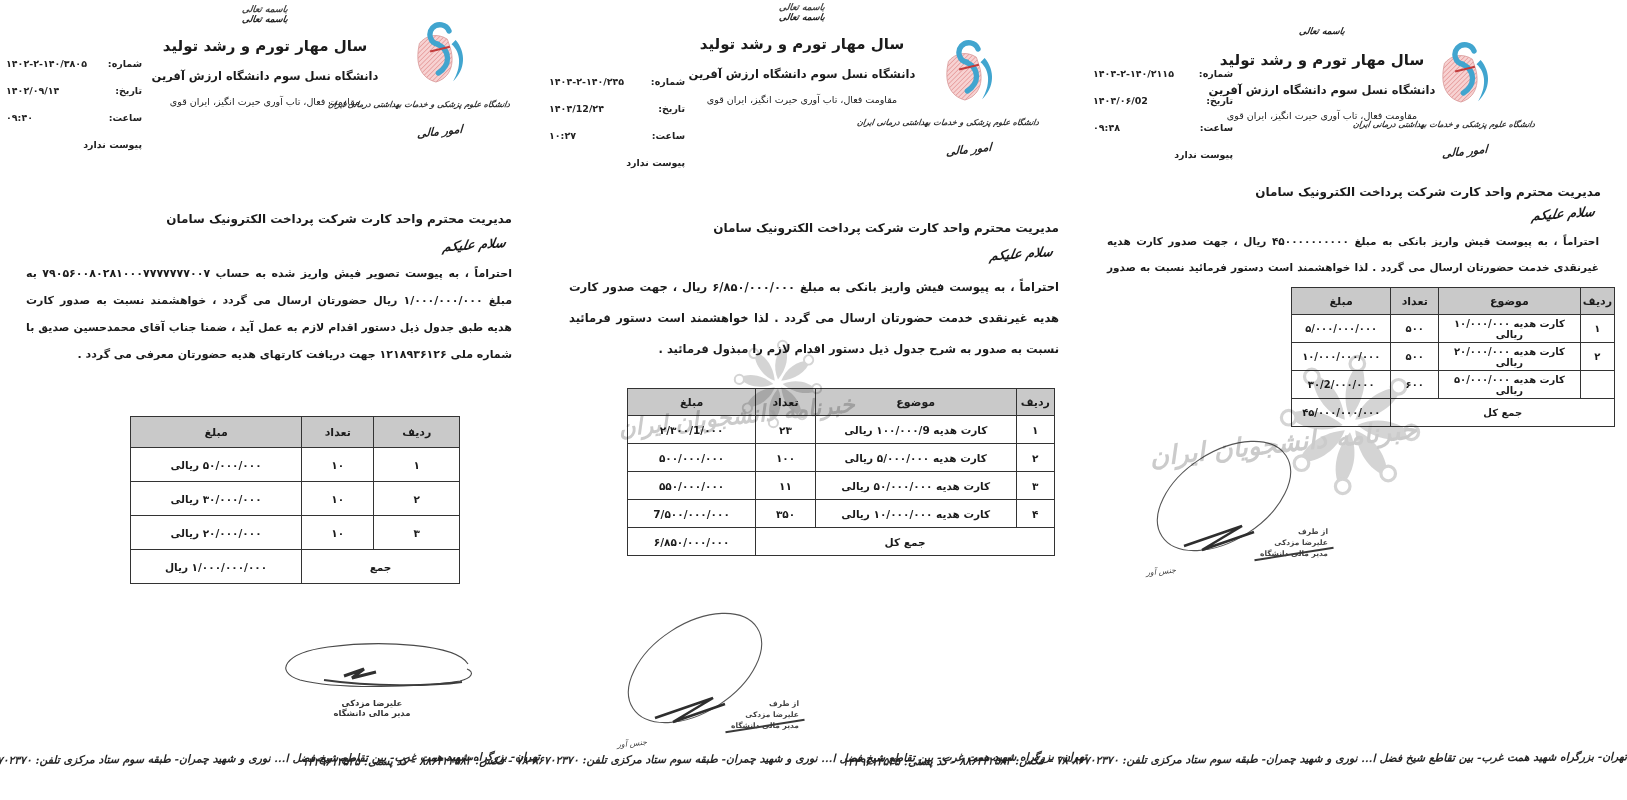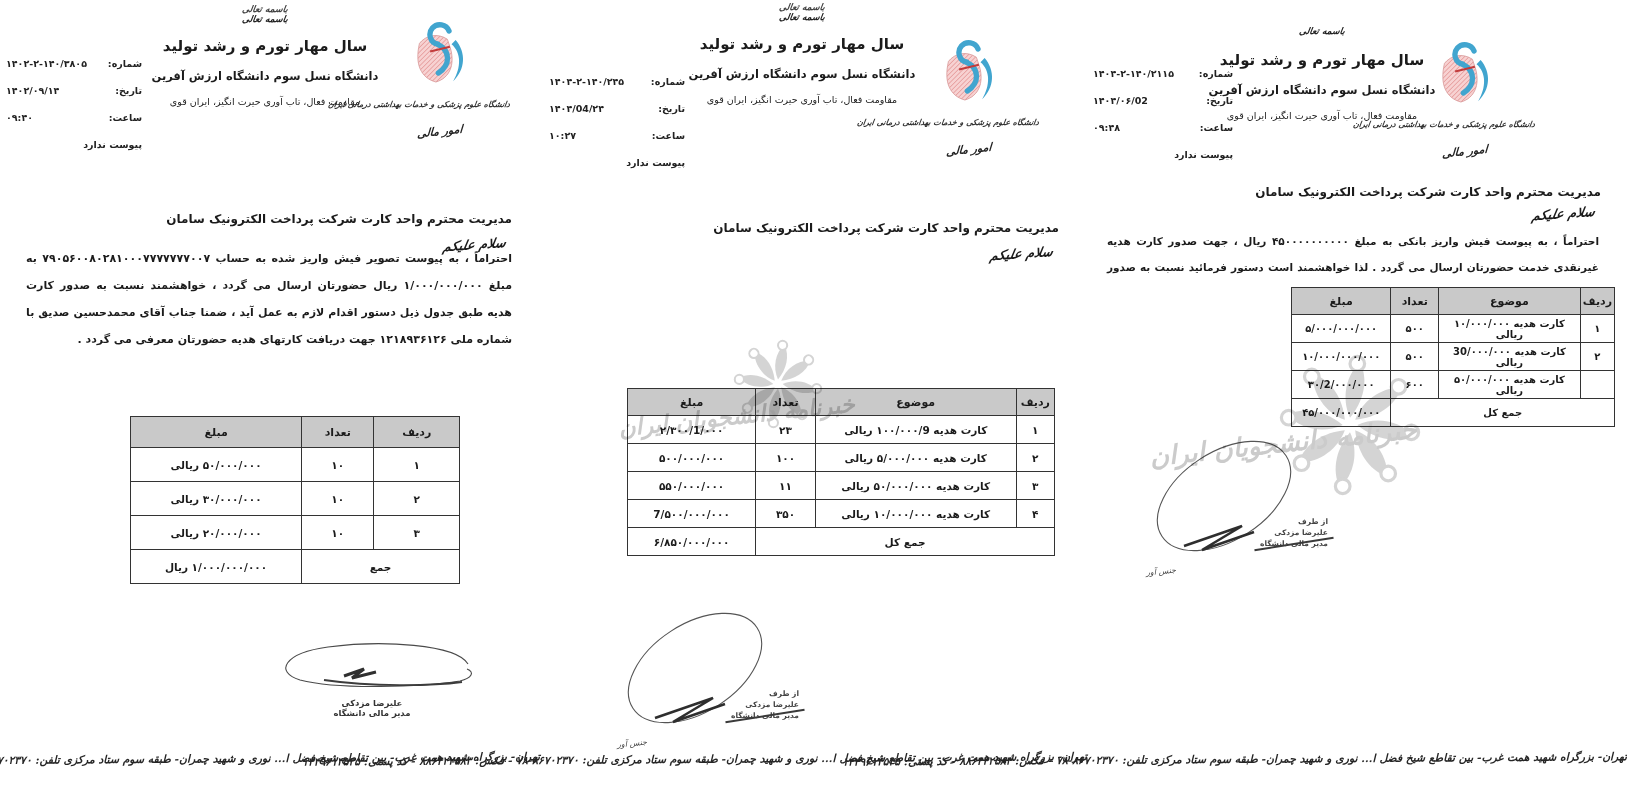--- a/index.html
+++ b/index.html
@@ -40,21 +40,21 @@
   .recipient{position:absolute;right:28px;font-size:12px;font-weight:bold;}
   #doc0 .recipient{top:212px;}
   #doc1 .recipient{top:221px;}
   #doc2 .recipient{top:185px;right:26px;}
   .salutation{position:absolute;font-size:13px;font-weight:bold;font-style:italic;font-family:"DejaVu Serif",serif;transform:rotate(-4deg) skewX(-14deg);}
   #doc0 .salutation{top:237px;right:34px;}
   #doc1 .salutation{top:246px;right:34px;}
   #doc2 .salutation{top:206px;right:32px;}
 
   .body-text{position:absolute;right:28px;left:26px;margin:0;text-align:justify;font-weight:bold;color:#1b1b1b;}
-  #doc0 .body-text{top:245px;font-size:11px;line-height:27px;}
+  #doc0 .body-text{top:260px;font-size:11px;line-height:27px;}
   #doc1 .body-text{top:272px;font-size:11.5px;line-height:31px;}
   #doc2 .body-text{top:228px;font-size:10.5px;line-height:26px;left:20px;}
 
   table.gift-table{position:absolute;border-collapse:collapse;direction:rtl;border:1.5px solid #333;background:transparent;}
   #doc0 table.gift-table{top:416px;right:80px;width:330px;}
   #doc1 table.gift-table{top:388px;right:32px;width:428px;}
   #doc2 table.gift-table{top:287px;right:12px;width:324px;}
   .gift-table th{background:#c9c9c9;border:1px solid #333;font-size:11px;font-weight:bold;padding:2px;}
   .gift-table td{border:1px solid #333;text-align:center;font-weight:bold;font-size:10.5px;padding:2px;}
   #doc0 .gift-table th{height:26px;} #doc0 .gift-table td{height:29px;text-align:center;}
@@ -64,21 +64,21 @@
   #doc1 .gift-table col.c-rank{width:9%;} #doc1 .gift-table col.c-subject{width:47%;} #doc1 .gift-table col.c-count{width:14%;} #doc1 .gift-table col.c-amount{width:30%;}
   #doc2 .gift-table col.c-rank{width:9%;} #doc2 .gift-table col.c-subject{width:45%;} #doc2 .gift-table col.c-count{width:15%;} #doc2 .gift-table col.c-amount{width:31%;}
 
   .signature{position:absolute;}
   #doc0 .signature{top:638px;right:58px;width:220px;text-align:center;}
   #doc1 .signature{top:610px;left:60px;width:220px;height:142px;}
   #doc2 .signature{top:438px;left:45px;width:220px;height:142px;}
   .sig-name{font-size:8.5px;font-weight:bold;color:#333;margin-top:2px;}
   .sig-title{font-size:8.5px;font-weight:bold;color:#333;}
   .sig-svg{display:block;}
-  .sig-lines{position:absolute;right:24px;top:78px;font-size:7.5px;font-weight:bold;color:#444;text-align:right;line-height:11px;}
+  .sig-lines{position:absolute;right:24px;top:88px;font-size:7.5px;font-weight:bold;color:#444;text-align:right;line-height:11px;}
   .struck{position:relative;display:inline-block;}
   .struck::after{content:"";position:absolute;left:-6px;right:-6px;top:45%;border-top:2px solid #3a3a3a;transform:rotate(-9deg);}
   .sig-note{position:absolute;left:14px;bottom:4px;font-size:8px;font-style:italic;color:#444;transform:rotate(-5deg);}
 
   .footer-line{position:absolute;top:752px;left:0;right:0;text-align:center;font-size:10.8px;font-weight:bold;font-style:italic;font-family:"DejaVu Serif",serif;color:#262626;white-space:nowrap;transform:rotate(-.4deg);letter-spacing:-.3px;}
 
   
   .watermark{position:absolute;pointer-events:none;mix-blend-mode:multiply;opacity:.75;z-index:5;}
   .wm-pin{position:absolute;}
   #doc0 .watermark .wm-pin{left:192px;top:338px;width:92px;height:92px;}
@@ -255,32 +255,33 @@
       <div class="head-sub">دانشگاه نسل سوم  دانشگاه ارزش آفرین</div>
       <div class="head-small">مقاومت فعال، تاب آوری حیرت انگیز، ایران قوی</div>
     </div>
     <div class="meta">
       <div class="meta-line">
           <span>شماره:</span>
           <span class="meta-val" dir="ltr">۱۴۰۴-۲-۱۴۰/۲۴۵</span>
         </div>
       <div class="meta-line">
           <span>تاریخ:</span>
-          <span class="meta-val" dir="ltr">۱۴۰۴/04/۲۴</span>
+          <span class="meta-val" dir="ltr">۱۴۰۴/12/۲۴</span>
         </div>
       <div class="meta-line">
           <span>ساعت:</span>
           <span class="meta-val" dir="ltr">۱۰:۲۷</span>
         </div>
       <div class="meta-line">
           <span>پیوست ندارد</span>
         </div>
     </div>
     <div class="recipient">مدیریت محترم واحد کارت شرکت پرداخت الکترونیک سامان</div>
     <div class="salutation">سلام علیکم</div>
+    <p class="body-text">احتراماً ، به پیوست فیش واریز بانکی به مبلغ ۶/۸۵۰/۰۰۰/۰۰۰ ریال ، جهت صدور کارت هدیه غیرنقدی خدمت حضورتان ارسال می گردد . لذا خواهشمند است دستور فرمائید نسبت به صدور به شرح جدول ذیل دستور اقدام لازم را مبذول فرمائید .</p>
     <table class="gift-table">
       <colgroup>
           <col class="c-rank">
           <col class="c-subject">
           <col class="c-count">
           <col class="c-amount">
         </colgroup>
       <thead>
         <tr>
           <th>ردیف</th>
@@ -390,21 +391,21 @@
       </thead>
       <tbody>
         <tr>
             <td>۱</td>
             <td>کارت هدیه ۱۰/۰۰۰/۰۰۰ ریالی</td>
             <td>۵۰۰</td>
             <td>۵/۰۰۰/۰۰۰/۰۰۰</td>
           </tr>
         <tr>
             <td>۲</td>
-            <td>کارت هدیه 30/۰۰۰/۰۰۰ ریالی</td>
+            <td>کارت هدیه ۲۰/۰۰۰/۰۰۰ ریالی</td>
             <td>۵۰۰</td>
             <td>۱۰/۰۰۰/۰۰۰/۰۰۰</td>
           </tr>
         <tr>
             <td></td>
             <td>کارت هدیه ۵۰/۰۰۰/۰۰۰ ریالی</td>
             <td>۶۰۰</td>
             <td>۳۰/2/۰۰۰/۰۰۰</td>
           </tr>
         <tr>

